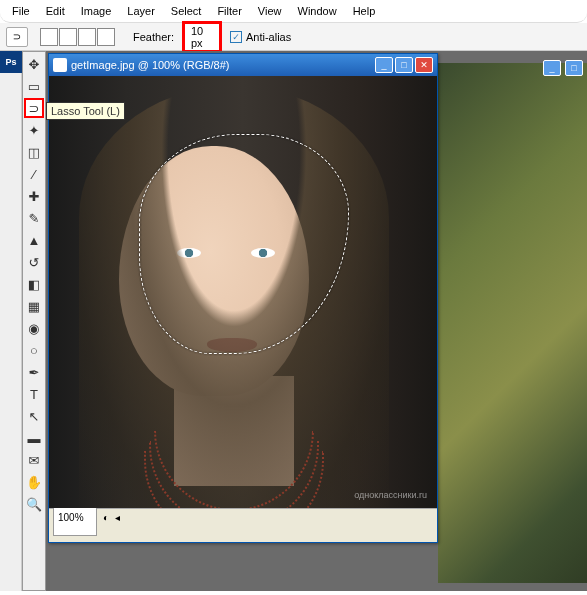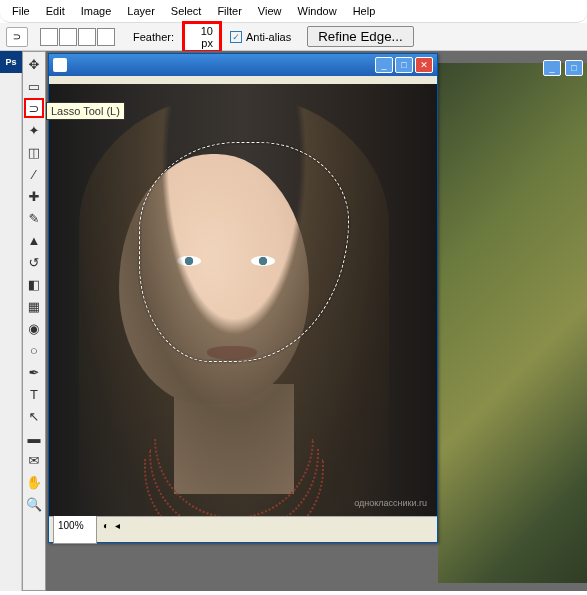--- a/index.html
+++ b/index.html
@@ -4,39 +4,39 @@
 <style>
   * { box-sizing: border-box; margin: 0; padding: 0; }
   body { font-family: Tahoma, sans-serif; font-size: 11px; background: #fff; width: 587px; height: 595px; overflow: hidden; position: relative; }
   .menubar { display: flex; padding: 2px 4px; background: #fff; border-bottom: 1px solid #ddd; border-radius: 10px; }
   .menubar div { padding: 3px 8px; cursor: default; }
   .optbar { display: flex; align-items: center; padding: 4px 6px; background: #f4f4f4; border-bottom: 1px solid #ccc; height: 28px; gap: 4px; }
   .tool-icon { width: 22px; height: 20px; border: 1px solid #aaa; background: #fff; border-radius: 2px; display: flex; align-items: center; justify-content: center; font-size: 10px; }
   .rect-group { display: flex; gap: 1px; margin: 0 8px; }
   .rect-group span { width: 18px; height: 18px; border: 1px solid #888; background: #fff; display: inline-block; }
   .feather-label { margin-left: 6px; }
-  .feather-box { border: 3px solid red; background: #fff; padding: 1px 6px; width: 40px; text-align: right; margin: 0 4px; }
+  .feather-box { border: 3px solid red; background: #fff; padding: 1px 6px; width: 40px; text-align: left; margin: 0 4px; }
   .chk { width: 12px; height: 12px; border: 1px solid #2a7ab9; display: inline-flex; align-items: center; justify-content: center; color: #2a7ab9; font-size: 9px; }
   .refine-btn { margin-left: 12px; border: 1px solid #888; background: #eee; padding: 2px 10px; border-radius: 2px; }
   .workspace { display: flex; height: 540px; border-radius: 13px; }
   .leftcol { width: 22px; background: #efefef; border-right: 1px solid #ccc; }
   .ps-head { width: 22px; height: 22px; background: #0a3c7d; color: #fff; font-size: 9px; display: flex; align-items: center; justify-content: center; font-weight: bold; }
   .toolbox { width: 24px; background: #efefef; border: 1px solid #999; display: flex; flex-direction: column; align-items: center; padding: 2px 0; gap: 2px; }
   .tbtn { width: 20px; height: 20px; display: flex; align-items: center; justify-content: center; font-size: 13px; color: #333; cursor: default; border: 1px solid transparent; position: relative; }
   .tbtn.sel { border: 2px solid red; background: #fff; }
   .tooltip { position: absolute; left: 20px; top: 2px; background: #ffffe1; border: 1px solid #333; padding: 2px 4px; white-space: nowrap; z-index: 20; font-size: 11px; }
   .canvas-area { position: relative; flex: 1; background: #6b6b6b; }
   .painting { position: absolute; left: 392px; top: 12px; width: 190px; height: 520px; background: linear-gradient(135deg, #3a4a2e 0%, #6b7a3e 30%, #8a8f4a 55%, #3f5030 80%, #2a3520 100%); }
   .doc-window { position: absolute; left: 2px; top: 2px; width: 390px; height: 490px; background: #ece9d8; border: 1px solid #0053ae; box-shadow: 1px 1px 3px rgba(0,0,0,0.4); }
   .titlebar { height: 22px; background: linear-gradient(#3c8cde, #1e5fb5); color: #fff; display: flex; align-items: center; padding: 0 4px; font-size: 11px; }
   .titlebar .icon { width: 14px; height: 14px; background: #fff; margin-right: 4px; border-radius: 2px; }
   .titlebar .spacer { flex: 1; }
   .wbtn { width: 18px; height: 16px; margin-left: 2px; background: #5a9de8; border: 1px solid #fff; border-radius: 2px; display: flex; align-items: center; justify-content: center; font-size: 9px; color: #fff; }
   .wbtn.close { background: #e04a3f; }
-  .doc-content { position: relative; width: 100%; height: 432px; overflow: hidden; margin-top: 8px; }
+  .doc-content { position: relative; width: 100%; height: 432px; overflow: hidden; }
   .photo { position: absolute; inset: 0; }
   .bg { position: absolute; inset: 0; background: linear-gradient(90deg, #1a1a1a 0%, #2a2826 20%, #3a3530 50%, #2a2420 80%, #1a1816 100%); }
   .face { position: absolute; left: 70px; top: 70px; width: 190px; height: 250px; background: radial-gradient(ellipse at 48% 42%, #f0d4bc 0%, #e8c8ae 50%, #d8b89e 80%, #c8a88e 100%); border-radius: 50% 50% 45% 45% / 55% 55% 48% 48%; }
   .eye { position: absolute; width: 24px; height: 10px; background: radial-gradient(circle, #4a7a8a 30%, #fff 35%, #fff 100%); border-radius: 50%; top: 172px; }
   .eye.l { left: 128px; } .eye.r { left: 202px; }
   .lips { position: absolute; left: 158px; top: 262px; width: 50px; height: 14px; background: #b87068; border-radius: 40% 40% 50% 50%; }
   .hair { position: absolute; left: 30px; top: 10px; width: 310px; height: 440px; background: radial-gradient(ellipse at 50% 15%, transparent 30%, rgba(90,75,55,0.7) 33%, rgba(70,58,42,0.8) 48%, rgba(50,42,30,0.5) 75%, transparent 100%); border-radius: 50% 50% 0 0 / 30% 30% 0 0; }
   .neck { position: absolute; left: 125px; top: 300px; width: 120px; height: 110px; background: linear-gradient(#e8c8ae, #d8b89e); }
   .necklace { position: absolute; left: 105px; top: 355px; width: 160px; height: 80px; border: 2px dotted #8a3a2a; border-top: none; border-radius: 0 0 80px 80px; }
   .necklace.n2 { top: 365px; width: 170px; left: 100px; height: 85px; }
@@ -67,21 +67,20 @@
   <div class="rect-group">
     <span></span>
     <span></span>
     <span></span>
     <span></span>
   </div>
   <span class="feather-label">Feather:</span>
   <span class="feather-box">10 px</span>
   <span class="chk">✓</span>
   <span>Anti-alias</span>
-  <button class="refine-btn">Refine Edge...</button>
 </div>
 
 <div class="workspace">
   <div class="leftcol">
     <div class="ps-head">Ps</div>
   </div>
   <div class="toolbox" id="toolbox">
       <div class="tbtn">✥</div>
       <div class="tbtn">▭</div>
       <div class="tbtn sel">⊃<div class="tooltip">Lasso Tool (L)</div></div>
@@ -102,20 +101,21 @@
       <div class="tbtn">▬</div>
       <div class="tbtn">✉</div>
       <div class="tbtn">✋</div>
       <div class="tbtn">🔍</div>
     </div>
   <div class="canvas-area">
     <div class="painting"></div>
     <div class="doc-window">
       <div class="titlebar">
         <span class="icon"></span>
+        <span>getImage.jpg @ 100% (RGB/8#)</span>
         <span class="spacer"></span>
         <span class="wbtn">_</span>
         <span class="wbtn">□</span>
         <span class="wbtn close">✕</span>
       </div>
       <div class="doc-content">
         <div class="photo">
           <div class="bg"></div>
           <div class="neck"></div>
           <div class="face"></div>

